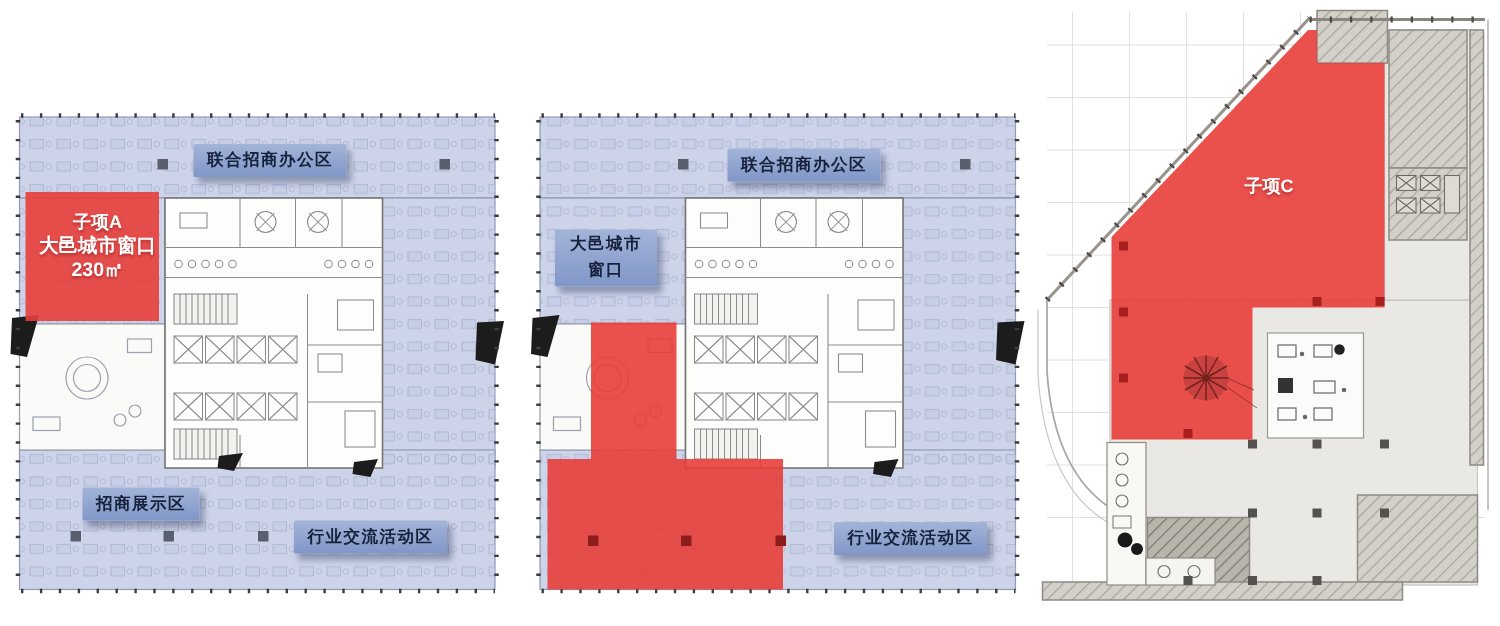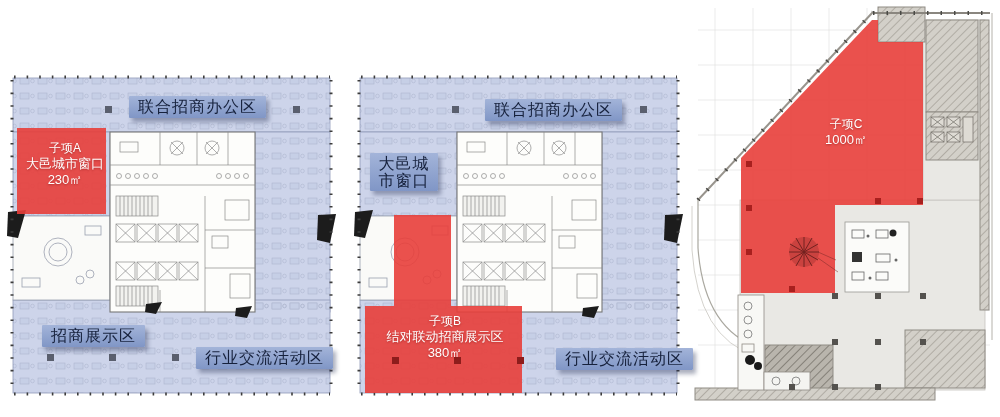--- a/index.html
+++ b/index.html
@@ -11,30 +11,30 @@
   #panel-a{left:0;width:340px;}
   #panel-b{left:345px;width:345px;}
   #panel-c{left:690px;width:310px;}
   .panel svg{position:absolute;left:0;top:0;}
 
   
   .zone-label{
     position:absolute;
     background:linear-gradient(180deg,#a0b2d8 0%,#8songs 100%);
     background:linear-gradient(180deg,#a3b4d9 0%,#8096c6 100%);
-    color:#16213c;font-weight:normal;font-size:16px;line-height:16px;
+    color:#16213c;font-weight:bold;font-size:11px;line-height:16px;
     padding:3px 9px;letter-spacing:1px;white-space:nowrap;
     box-shadow:3px 4px 4px rgba(45,55,90,.40);
     border-radius:1px;text-align:center;
   }
   .zone-label.two-line{white-space:normal;width:52px;line-height:17px;padding:2px 8px;}
 
   
   .red-label{
-    position:absolute;color:#ffffff;font-weight:normal;text-align:center;
+    position:absolute;color:#ffffff;font-weight:bold;text-align:center;
     text-shadow:0 1px 2px rgba(110,10,10,.45);
   }
   .red-label .rl-name{font-size:12px;line-height:15px;}
   .red-label .rl-desc{font-size:13px;line-height:16px;}
   .red-label .rl-area{font-size:13px;line-height:16px;}
 </style>
 </head>
 <body>
 
 <svg width="0" height="0" style="position:absolute">
@@ -162,21 +162,21 @@
     <svg width="340" height="417" viewBox="0 0 340 417">
       <rect x="17" y="128" width="89" height="86" fill="#e83e3a" opacity="0.9"></rect>
     </svg>
     <div class="red-label" style="left:17px;top:141px;width:96px;">
       <div class="rl-name">子项A</div>
       <div class="rl-desc">大邑城市窗口</div>
       <div class="rl-area">230㎡</div>
     </div>
 
     <div class="zone-label" style="left:129px;top:96px;">联合招商办公区</div>
-    <div class="zone-label" style="left:42px;top:325px;">招商展示区</div>
+    <div class="zone-label" style="left:55px;top:325px;">招商展示区</div>
     <div class="zone-label" style="left:196px;top:347px;">行业交流活动区</div>
   </div>
 
   <div class="panel" id="panel-b">
     <svg width="345" height="417" viewBox="0 0 345 417">
       <g stroke="#8f99b8" stroke-width="0.8">
         <rect x="15" y="78" width="317" height="54" fill="#cdd4ea"></rect>
         <rect x="15" y="132" width="97" height="84" fill="#cdd4ea"></rect>
         <rect x="257" y="132" width="75" height="180" fill="#cdd4ea"></rect>
         <rect x="15" y="300" width="317" height="93" fill="#cdd4ea"></rect>
@@ -266,25 +266,20 @@
     </svg>
 
     <svg width="345" height="417" viewBox="0 0 345 417">
       <polygon points="49,215 106,215 106,306 177,306 177,393 20,393 20,306 49,306" fill="#e83e3a" opacity="0.9"></polygon>
       <g fill="#8d1d1c">
         <rect x="47" y="357" width="7" height="7"></rect>
           <rect x="109" y="357" width="7" height="7"></rect>
         <rect x="172" y="357" width="7" height="7"></rect>
       </g>
     </svg>
-    <div class="red-label" style="left:22px;top:314px;width:156px;">
-      <div class="rl-name">子项B</div>
-      <div class="rl-desc">结对联动招商展示区</div>
-      <div class="rl-area">380㎡</div>
-    </div>
 
     <div class="zone-label" style="left:140px;top:99px;">联合招商办公区</div>
     <div class="zone-label two-line" style="left:25px;top:153px;">大邑城市窗口</div>
     <div class="zone-label" style="left:211px;top:348px;">行业交流活动区</div>
   </div>
 
   <div class="panel" id="panel-c">
     <svg width="310" height="417" viewBox="0 0 310 417">
 
       <g stroke="#dadad6" stroke-width="0.6" opacity="0.9">
@@ -394,17 +389,16 @@
 
       <g stroke="#5e1a18" stroke-width="1" opacity="0.85" fill="none">
         <circle cx="114" cy="252" r="15" fill="rgba(90,20,20,0.25)" stroke="none"></circle>
         <path d="M100,244 l28,16 M100,260 l28,-16 M106,238 l16,28 M122,238 l-16,28 M99,252 h30 M114,237 v30"></path>
         <path d="M128,252 l18,8 M128,258 l20,14" stroke="#7a2a28" stroke-width="0.6"></path>
       </g>
     </svg>
 
     <div class="red-label" style="left:72px;top:117px;width:168px;">
       <div class="rl-name">子项C</div>
-      <div class="rl-area">1000㎡</div>
     </div>
   </div>
 
 </div>
 
 </body></html>

